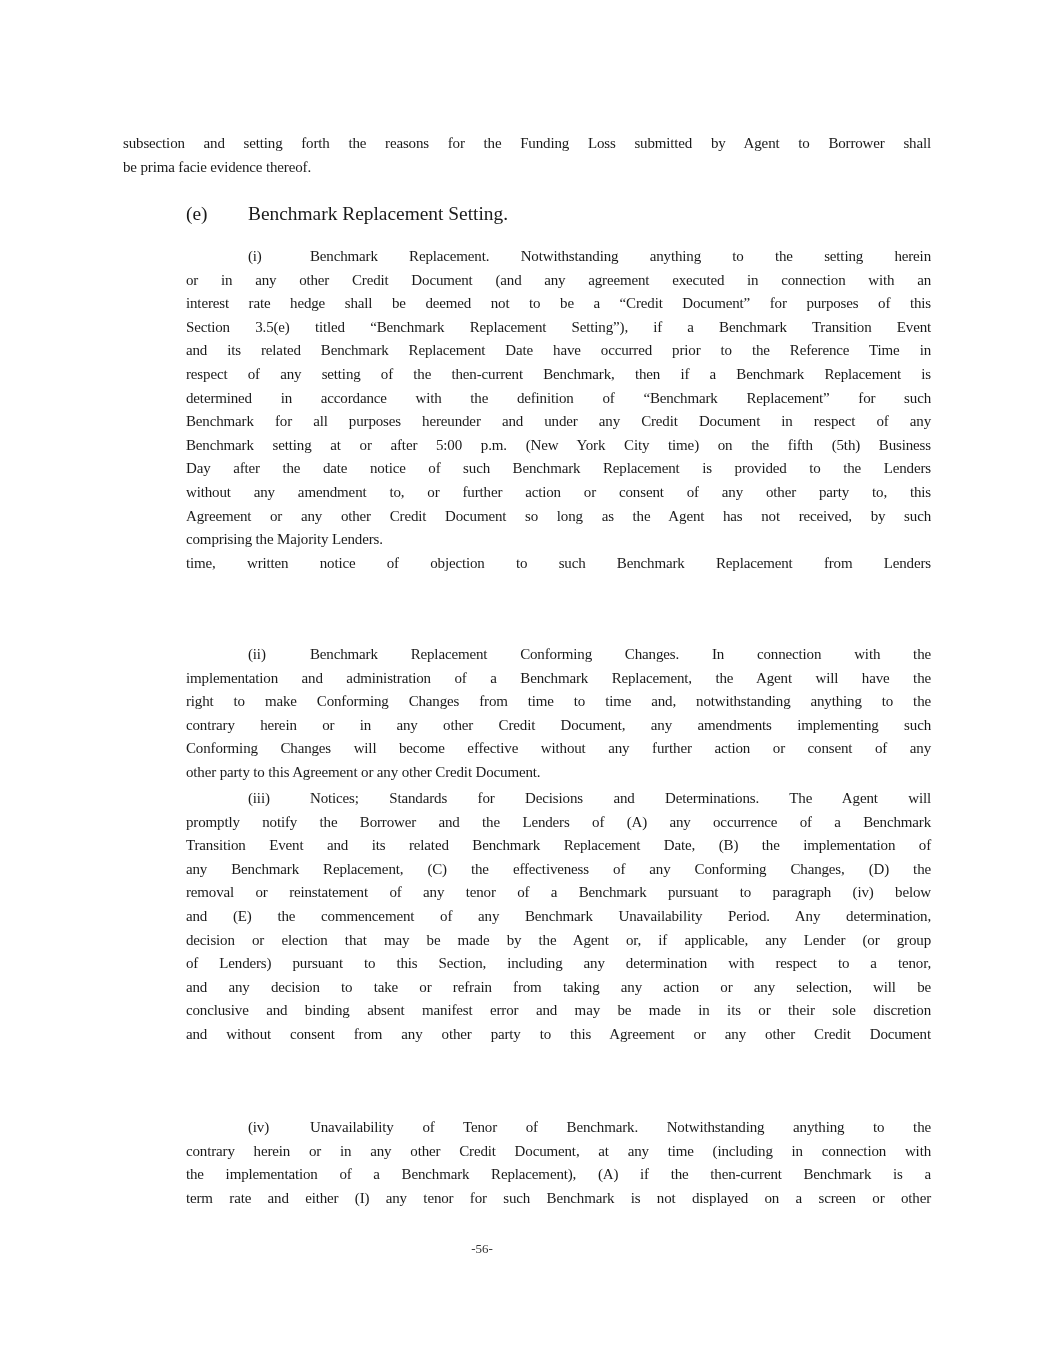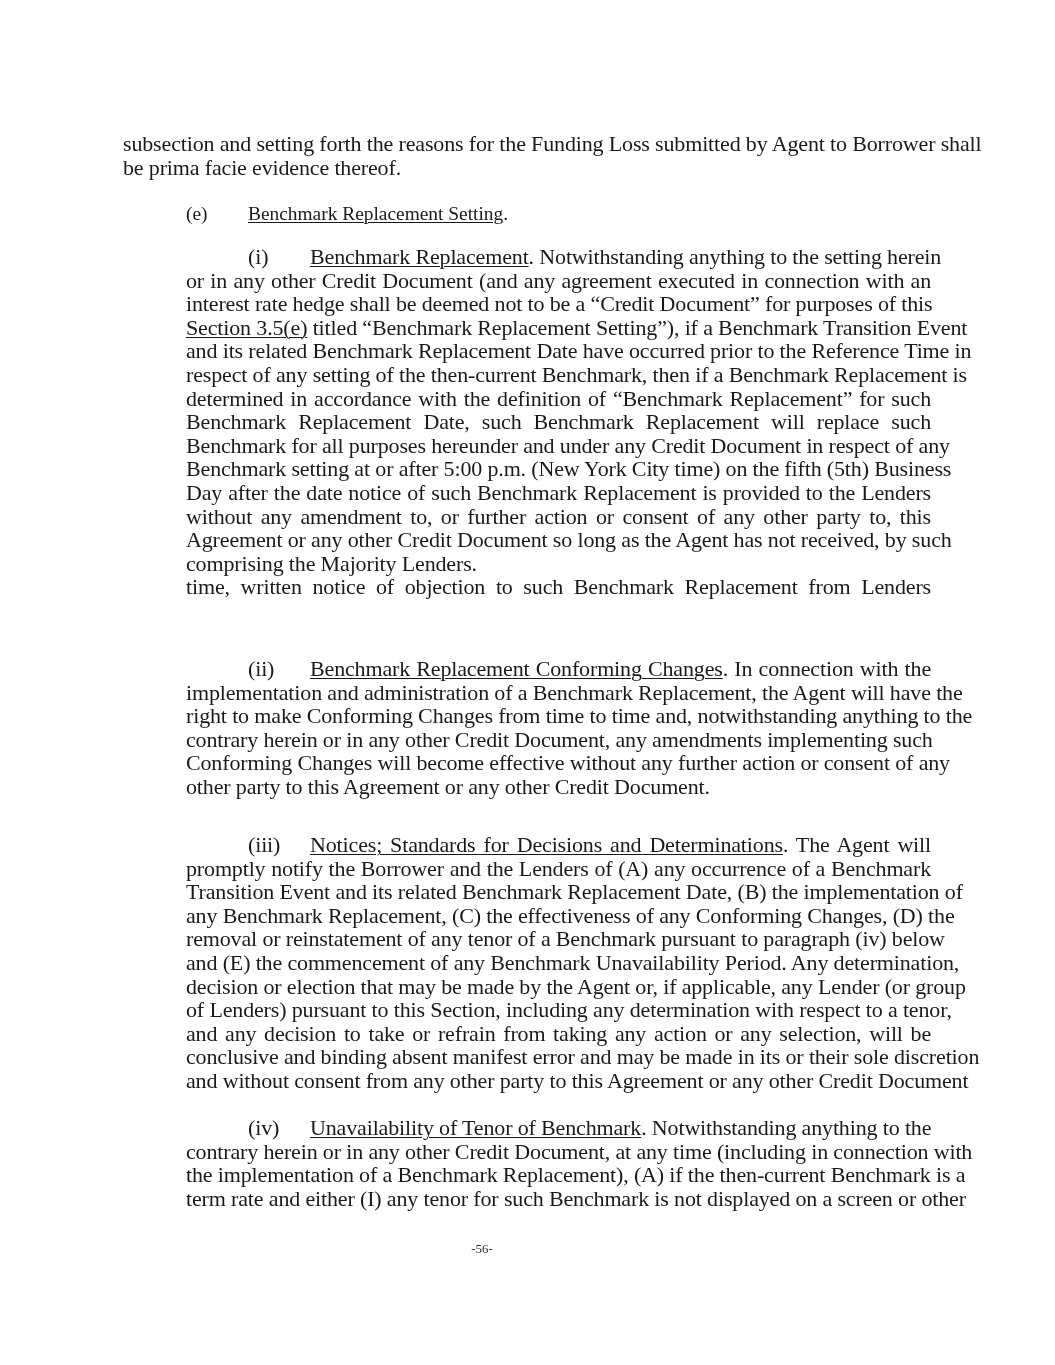--- a/index.html
+++ b/index.html
@@ -17,36 +17,35 @@
   }
   .page {
     position: absolute;
     left: 0;
     top: 0;
     width: 1055px;
     height: 1365px;
   }
   .para {
     position: absolute;
-    font-size: 22px;
+    font-size: 15px;
     line-height: 23.6px;
     text-align: justify;
     letter-spacing: -0.15px;
   }
   .para .line {
     display: block;
     text-align: justify;
     text-align-last: justify;
     white-space: nowrap;
   }
   .para .line.last {
     text-align-last: left;
   }
   .u {
-    text-decoration: underline;
     text-underline-offset: 2px;
     text-decoration-thickness: 1px;
   }
   .top-para {
     left: 123px;
     top: 132px;
     width: 808px;
   }
   .e-heading {
     position: absolute;
@@ -68,22 +67,22 @@
     padding-left: 62px;
     text-align: justify;
     text-align-last: justify;
     white-space: nowrap;
   }
   .sub .first-line .num {
     display: inline-block;
     width: 62px;
   }
   .sub-i { top: 245px; }
-  .sub-ii { top: 657px; }
-  .sub-iii { top: 833px; }
+  .sub-ii { top: 643px; }
+  .sub-iii { top: 787px; }
   .sub-iv { top: 1116px; }
   .page-number {
     position: absolute;
     left: 0;
     width: 964px;
     top: 1241px;
     text-align: center;
     font-size: 13px;
     color: #333;
   }
@@ -103,21 +102,20 @@
   </div>
 
   <div class="para sub sub-i">
     <span class="first-line"><span class="num">(i)</span><span class="u">Benchmark Replacement</span><span>. Notwithstanding anything to the setting herein</span></span>
     <span class="line">or in any other Credit Document (and any agreement executed in connection with an</span>
     <span class="line">interest rate hedge shall be deemed not to be a “Credit Document” for purposes of this</span>
     <span class="line"><span class="u">Section 3.5(e)</span><span> titled “Benchmark Replacement Setting”), if a Benchmark Transition Event</span></span>
     <span class="line">and its related Benchmark Replacement Date have occurred prior to the Reference Time in</span>
     <span class="line">respect of any setting of the then-current Benchmark, then if a Benchmark Replacement is</span>
     <span class="line">determined in accordance with the definition of “Benchmark Replacement” for such</span>
-    <span class="line">Benchmark Replacement Date, such Benchmark Replacement will replace such</span>
     <span class="line">Benchmark for all purposes hereunder and under any Credit Document in respect of any</span>
     <span class="line">Benchmark setting at or after 5:00 p.m. (New York City time) on the fifth (5th) Business</span>
     <span class="line">Day after the date notice of such Benchmark Replacement is provided to the Lenders</span>
     <span class="line">without any amendment to, or further action or consent of any other party to, this</span>
     <span class="line">Agreement or any other Credit Document so long as the Agent has not received, by such</span>
     <span class="line last">comprising the Majority Lenders.</span>
     <span class="line">time, written notice of objection to such Benchmark Replacement from Lenders</span>
   </div>
 
   <div class="para sub sub-ii">

